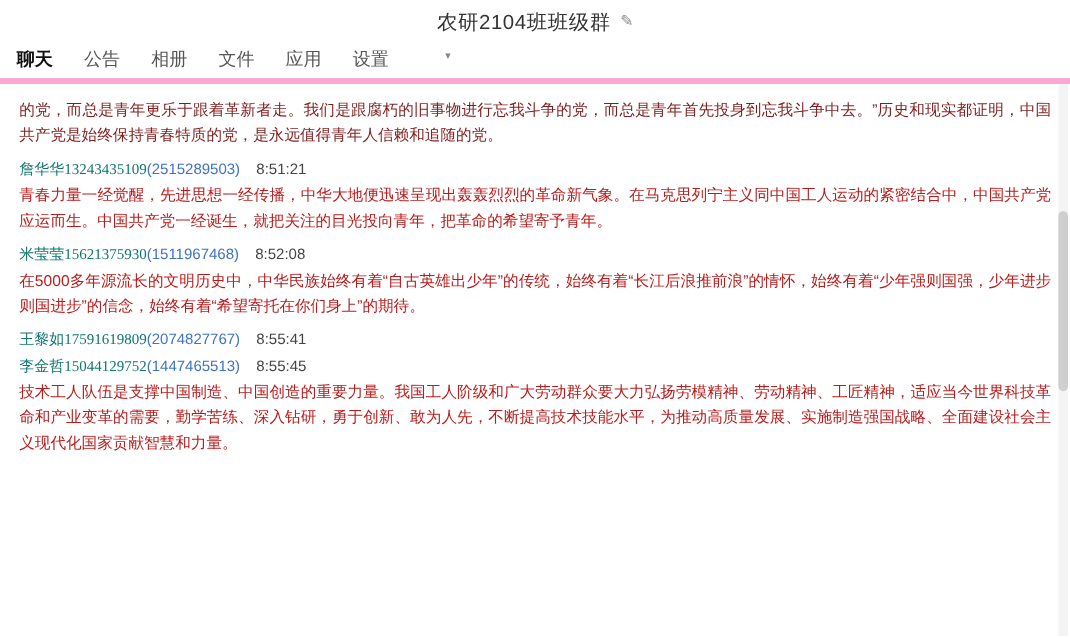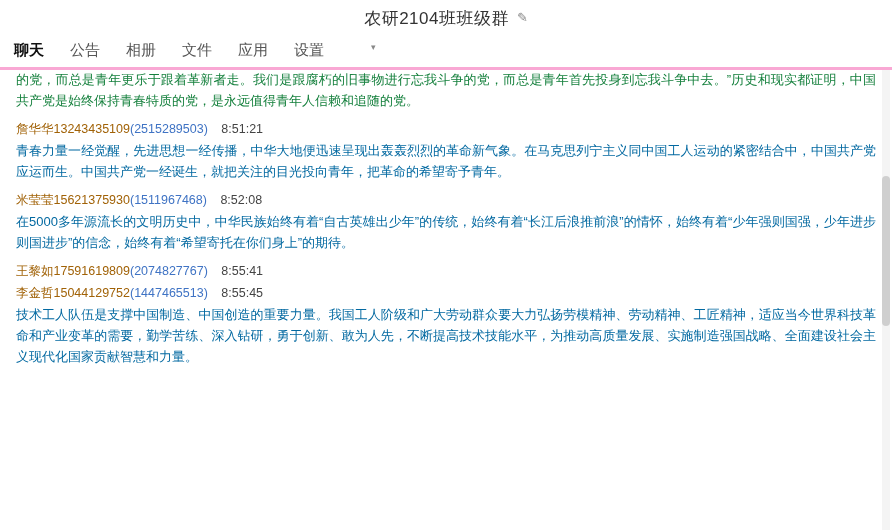--- a/index.html
+++ b/index.html
@@ -43,21 +43,21 @@
     display: inline-block;
     transform: translateY(-1px);
   }
   
   .tabbar {
     height: 34px;
     flex: 0 0 auto;
     display: flex;
     align-items: center;
     padding-left: 14px;
-    border-bottom: 3px solid #f9a8d4;
+    border-bottom: 5px solid #f9a8d4;
     background: #ffffff;
     box-sizing: border-box;
   }
   .tab {
     font-size: 15px;
     color: #555555;
     margin-right: 26px;
     padding-bottom: 2px;
     cursor: default;
     white-space: nowrap;
@@ -89,40 +89,41 @@
   .msg {
     margin-bottom: 2px;
   }
   .msg-head {
     font-size: 12.5px;
     line-height: 20px;
     white-space: nowrap;
     overflow: hidden;
   }
   .sender {
-    color: #a16207;
+    color: #0f766e;
+    font-family: Liberation Serif, serif;
   }
   .qq {
     color: #3f73c4;
   }
   .time {
     color: #444444;
     margin-left: 10px;
   }
   .msg-body {
     font-size: 13px;
     line-height: 21px;
-    color: #0369a1;
+    color: #b91c1c;
     text-align: justify;
     margin: 1px 0 8px 0;
     word-break: break-all;
   }
   .msg-body.partial {
-    color: #15803d;
-    margin-top: 0;
+    color: #7f1d1d;
+    margin-top: 12px;
   }
   .clip-top {
     
     margin-top: -1px;
   }
   
   .scrollbar-track {
     position: absolute;
     right: 2px;
     top: 70px;

